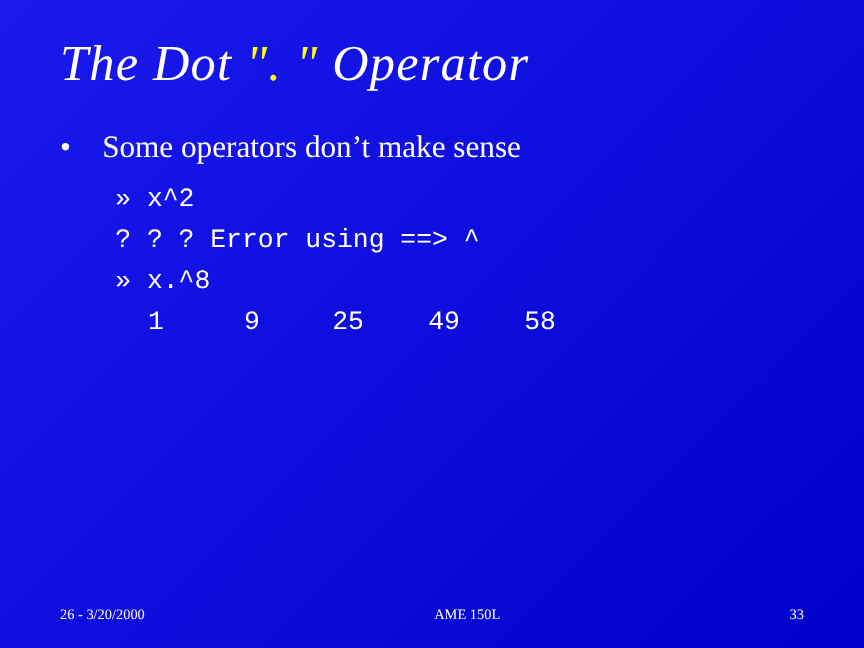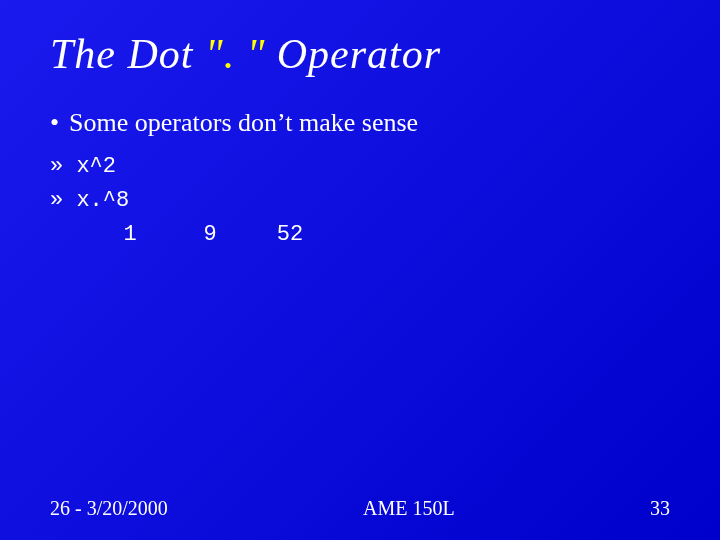--- a/index.html
+++ b/index.html
@@ -54,28 +54,30 @@
     }
 
     .bullet-dot {
       color: white;
       font-size: 26px;
       line-height: 1.3;
     }
 
     .bullet-text {
       line-height: 1.3;
+      margin-left: 16px;
     }
 
     .code-block {
       font-family: 'Courier New', Courier, monospace;
       font-size: 22px;
       color: white;
       line-height: 1.55;
       margin-top: 4px;
+      margin-left: 46px;
     }
 
     .code-block .line {
       display: block;
     }
 
     .numbers-row {
       display: flex;
       flex-direction: row;
       font-family: 'Courier New', Courier, monospace;
@@ -91,21 +93,21 @@
       text-align: center;
     }
 
     .footer {
       display: flex;
       flex-direction: row;
       justify-content: space-between;
       align-items: center;
       padding-top: 10px;
       border-top: none;
-      font-size: 20px;
+      font-size: 12px;
       color: white;
     }
 
     .footer-left { }
     .footer-center { }
     .footer-right { }
   </style>
 </head>
 <body>
 
@@ -117,27 +119,30 @@
 
   <div class="content">
 
     <div class="bullet-item">
       <span class="bullet-dot">•</span>
       <span class="bullet-text">Some operators don’t make sense</span>
     </div>
 
     <div class="code-block">
       <span class="line">»  x^2</span>
+      <span class="line">? ? ?  Error using ==&gt;  ^</span>
       <span class="line">»  x.^8</span>
     </div>
 
     <div class="numbers-row">
       <span class="num-cell">1</span>
       <span class="num-cell">9</span>
-      <span class="num-cell">52</span>
+      <span class="num-cell">25</span>
+      <span class="num-cell">49</span>
+      <span class="num-cell">58</span>
     </div>
 
   </div>
 
   <div class="footer">
     <span class="footer-left">26 - 3/20/2000</span>
     <span class="footer-center">AME 150L</span>
     <span class="footer-right">33</span>
   </div>
 

